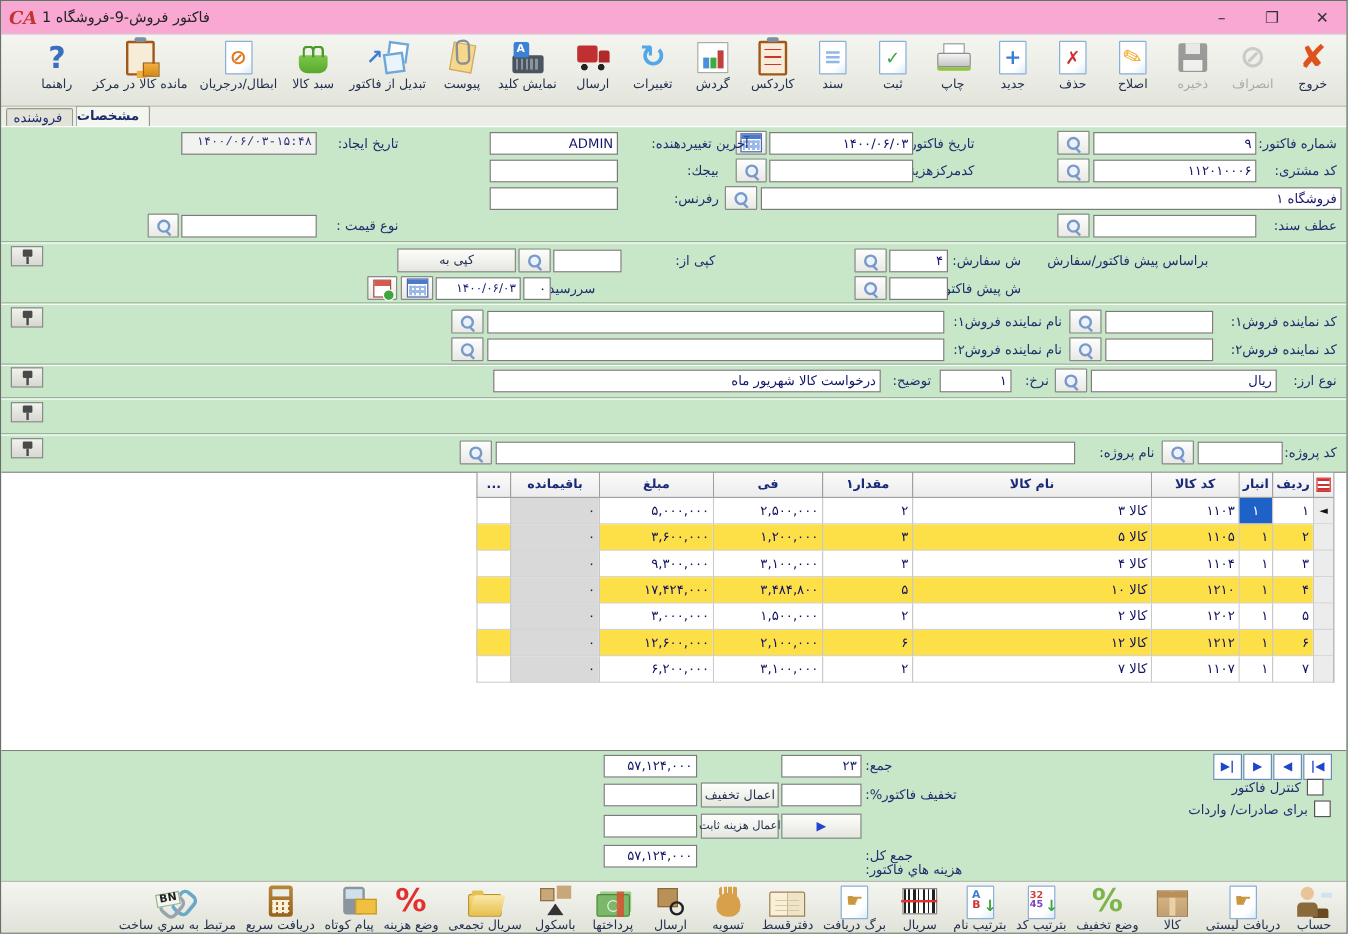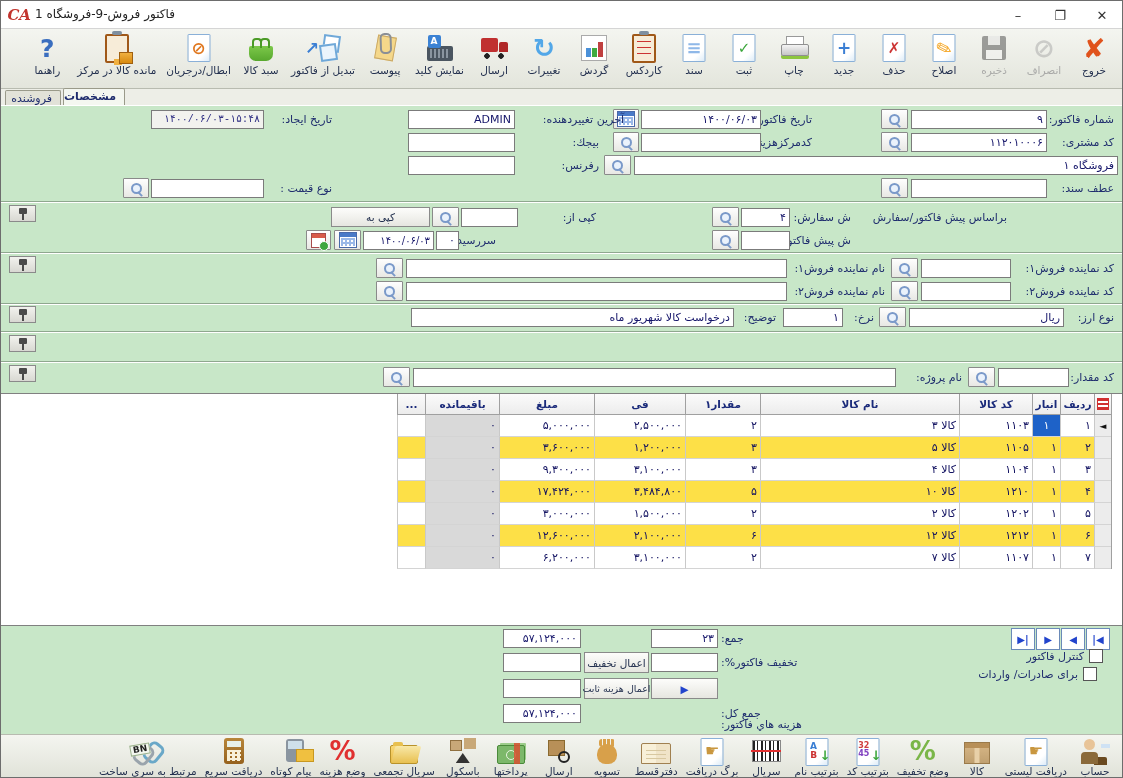--- a/index.html
+++ b/index.html
@@ -1,21 +1,21 @@
 <!DOCTYPE html>
 <html lang="fa"><head>
 <meta charset="utf-8">
 <style>
   html,body{margin:0;padding:0;}
   body{font-family:"DejaVu Sans",sans-serif;background:#555;}
   .app{position:relative;width:1123px;height:778px;background:#c8e7c8;overflow:hidden;
        border:1px solid #6d6d6d;box-sizing:border-box;direction:rtl;}
   .abs{position:absolute;box-sizing:border-box;}
   
-  .titlebar{left:0;top:0;width:100%;height:28px;background:#ffffff;border-bottom:1px solid #d5d5d5;}
+  .titlebar{left:0;top:0;width:100%;height:28px;background:#f9a8d4;border-bottom:1px solid #d5d5d5;}
   .logo{left:8px;top:5px;width:22px;height:18px;color:#c2342e;font:italic bold 15px "DejaVu Serif",serif;}
   .title{left:34px;top:6px;font-size:12px;color:#222;direction:rtl;}
   .wbtn{top:0;width:40px;height:28px;display:flex;align-items:center;justify-content:center;
         font-size:13px;color:#333;}
   
   .toolbar{left:0;top:28px;width:100%;height:60px;background:linear-gradient(#f4f5f0,#e3e5dc);
            border-bottom:1px solid #b8bbb0;display:flex;direction:rtl;align-items:flex-start;padding:2px 3px 0;}
   .toolbar2{left:0;top:733px;width:100%;height:45px;background:linear-gradient(#f4f5f0,#e0e2d8);
             border-top:1px solid #b8bbb0;display:flex;direction:rtl;align-items:flex-start;padding:1px 3px 0;}
   .tbtn{display:flex;flex-direction:column;align-items:center;justify-content:flex-start;
@@ -452,21 +452,21 @@
   <div class="abs divider" style="top:330px;"></div>
   <div class="abs pinbtn" style="top:334px;">
       <span class="pinico"></span>
     </div>
 
   <div class="abs divider" style="top:360px;"></div>
   <div class="abs pinbtn" style="top:364px;">
       <span class="pinico"></span>
     </div>
 
-  <span class="abs lab" style="right:8px;top:367px;">کد مقدار:</span>
+  <span class="abs lab" style="right:8px;top:367px;">کد پروژه:</span>
   <div class="abs fld" style="left:997px;top:367px;width:71px;"></div>
   <div class="abs sq" style="left:967px;top:366px;width:27px;">
       <span class="lens"></span>
     </div>
   <span class="abs lab" style="right:160px;top:367px;">نام پروژه:</span>
   <div class="abs fld" style="left:412px;top:367px;width:483px;"></div>
   <div class="abs sq" style="left:382px;top:366px;width:27px;">
       <span class="lens"></span>
     </div>
 
@@ -566,21 +566,21 @@
     </div>
 
   <span class="abs lab" style="left:720px;top:628px;">جمع:</span>
   <div class="abs fld num" style="left:650px;top:628px;width:67px;">۲۳</div>
   <div class="abs fld num" style="left:502px;top:628px;width:78px;">۵۷,۱۲۴,۰۰۰</div>
 
   <div class="abs chk" style="right:19px;top:648px;">
     <span class="chkbox"></span>
     <span class="chklbl">کنترل فاکتور</span>
   </div>
-  <div class="abs chk" style="right:25px;top:666px;">
+  <div class="abs chk" style="right:13px;top:666px;">
     <span class="chkbox"></span>
     <span class="chklbl">برای صادرات/ واردات</span>
   </div>
 
   <span class="abs lab" style="left:720px;top:652px;">تخفیف فاکتور%:</span>
   <div class="abs fld num" style="left:650px;top:652px;width:67px;"></div>
   <div class="abs btn2" style="left:583px;top:651px;width:65px;height:21px;">اعمال تخفیف</div>
   <div class="abs fld num" style="left:502px;top:652px;width:78px;"></div>
 
   <span class="abs lab" style="left:720px;top:714px;">هزینه هاي فاکتور:</span>

